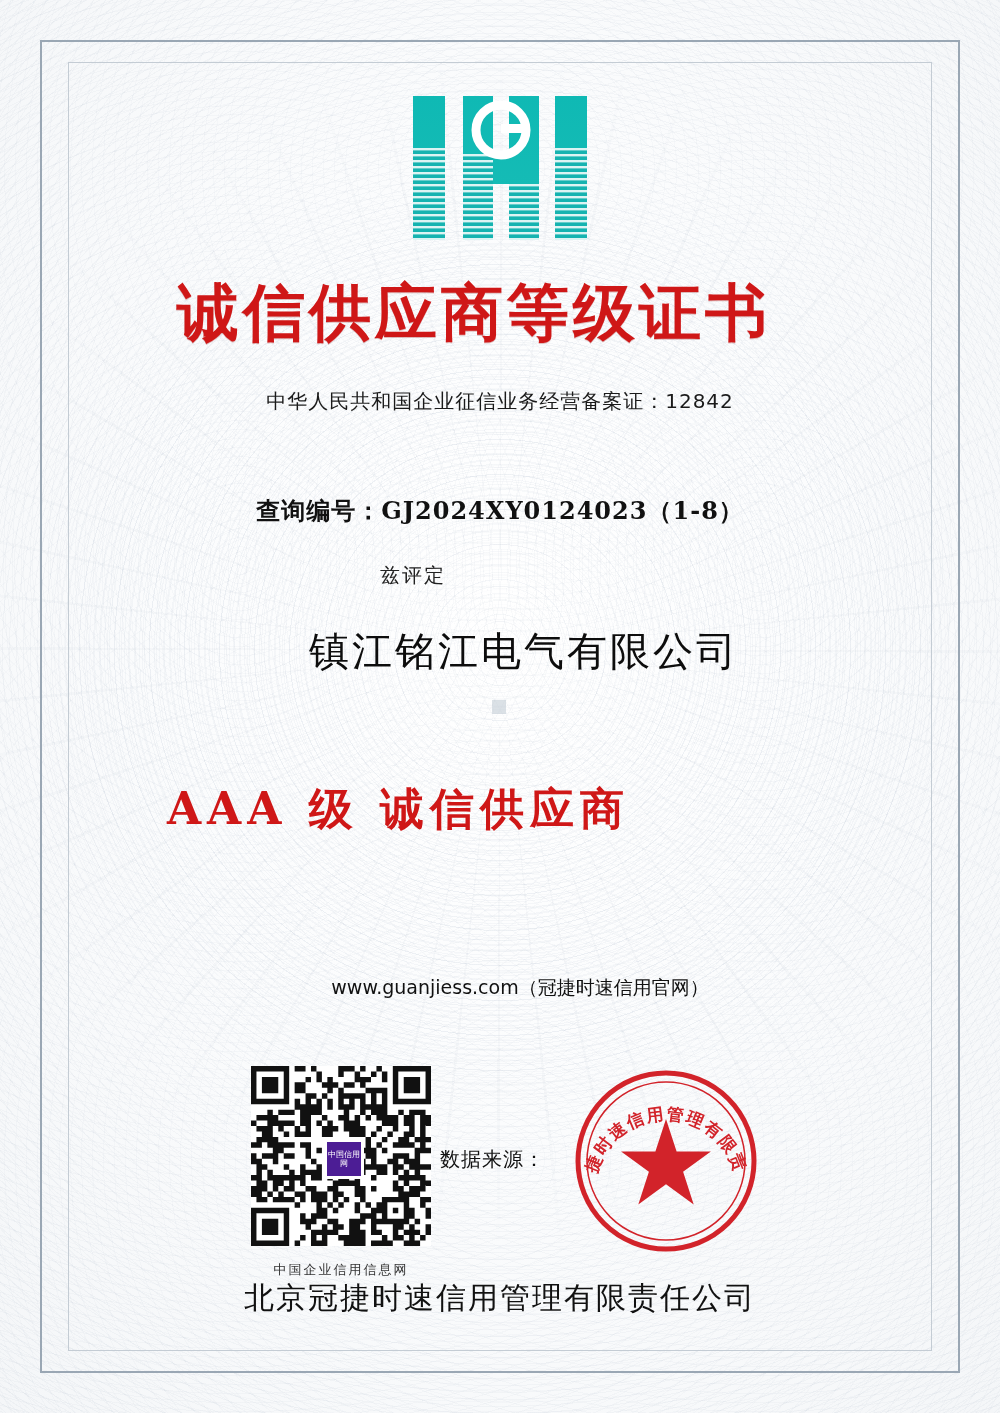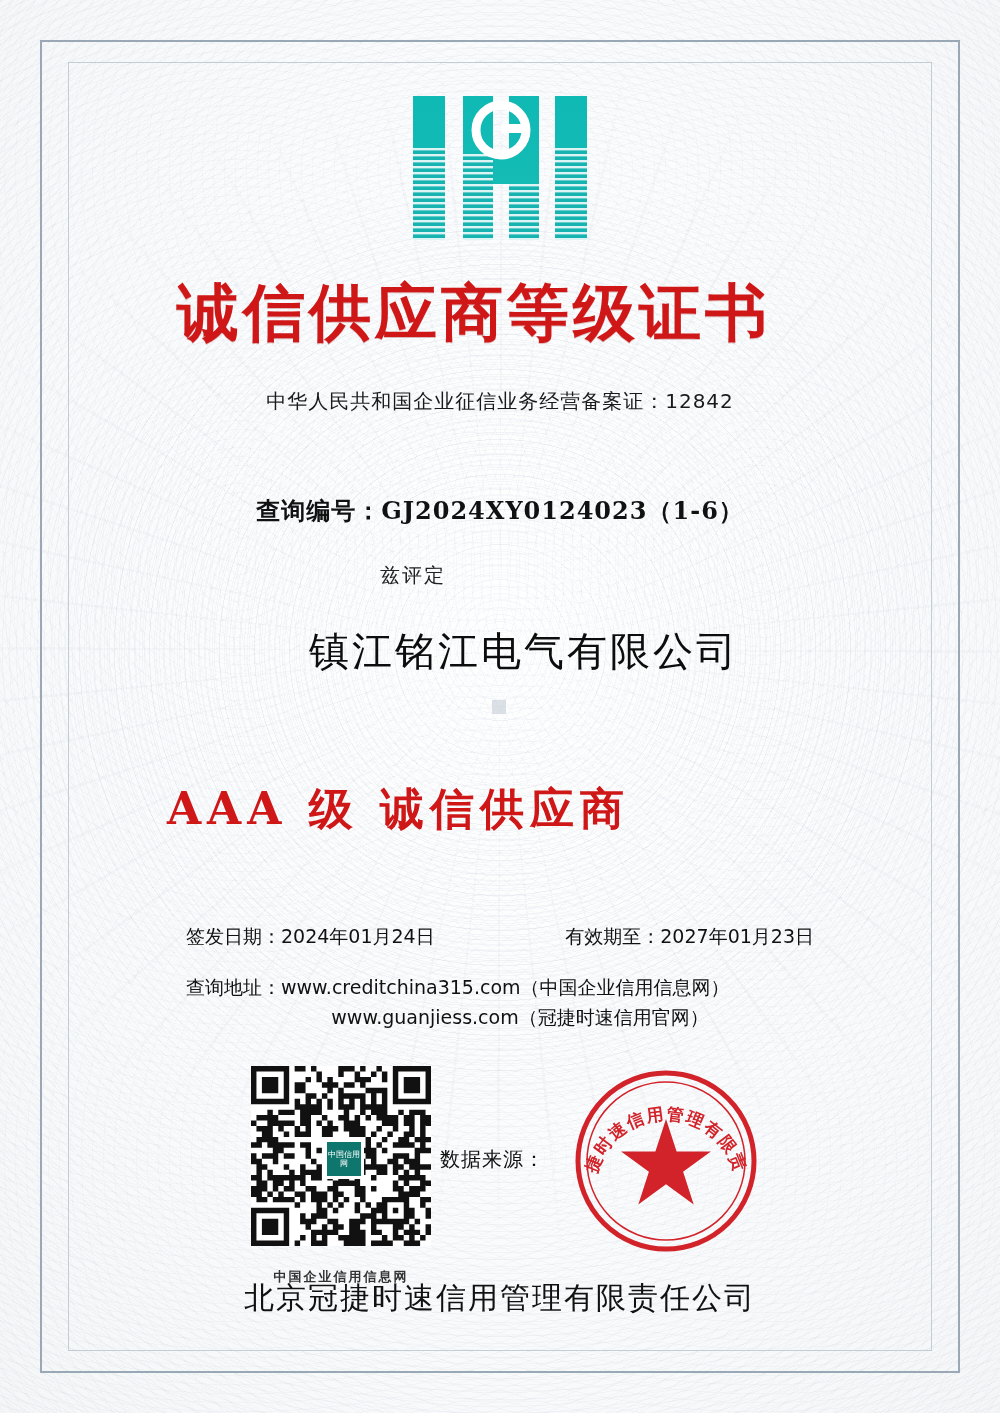--- a/index.html
+++ b/index.html
@@ -189,33 +189,32 @@
     width: 190px;
     text-align: center;
   }
   .qr-canvas {
     width: 180px; height: 180px;
     margin: 0 auto;
     position: relative;
     background: #fff;
   }
   .qr-caption {
-    margin-top: 22px;
+    margin-top: 15px;
     font-family: "DejaVu Sans", sans-serif;
     font-size: 13px;
     color: #333;
     letter-spacing: 2px;
-    font-weight: bold;
   }
   .qr-center-logo {
     position: absolute;
     left: 50%; top: 50%;
     width: 34px; height: 34px;
     margin-left: -17px; margin-top: -17px;
-    background: #0f766e;
+    background: #4c1d95;
     border: 3px solid #fff;
     color: #fff;
     font-size: 8px;
     line-height: 9px;
     font-family: "DejaVu Sans", sans-serif;
     display: flex;
     align-items: center;
     justify-content: center;
     text-align: center;
   }
@@ -292,33 +291,28 @@
 
       <path d="M72,18 a26,22 0 1,1 0,36 l0,-12 a14,11 0 1,0 0,-12 Z" fill="#ffffff" opacity="0.0"></path>
       <circle cx="96" cy="42" r="25" fill="none" stroke="#ffffff" stroke-width="9"></circle>
       <rect x="96" y="36" width="26" height="9" fill="#ffffff"></rect>
     </svg>
   </div>
 
   <div class="main-title">诚信供应商等级证书</div>
   <div class="sub-title">中华人民共和国企业征信业务经营备案证：12842</div>
 
-  <div class="query-no">查询编号：GJ2024XY0124023（1-6）</div>
+  <div class="query-no">查询编号：GJ2024XY0124023（1-8）</div>
   <div class="hereby">兹评定</div>
   <div class="company-name">镇江铭江电气有限公司</div>
   <div class="watermark-dot"></div>
   <div class="grade">AAA 级 诚信供应商</div>
 
-  <div class="dates">
-    <span>签发日期：2024年01月24日</span>
-    <span>有效期至：2027年01月23日</span>
-  </div>
 
   <div class="query-addr">
-    <div class="line1">查询地址：www.creditchina315.com（中国企业信用信息网）</div>
     <div class="line2">www.guanjiess.com（冠捷时速信用官网）</div>
   </div>
 
   <div class="qr-block">
     <div class="qr-canvas" id="qr-canvas">
         <svg width="180" height="180" style="position:absolute;left:0;top:0;">
           <path d="M0.00,0.00h5.45v5.45h-5.45zM5.45,0.00h5.45v5.45h-5.45zM10.91,0.00h5.45v5.45h-5.45zM16.36,0.00h5.45v5.45h-5.45zM21.82,0.00h5.45v5.45h-5.45zM27.27,0.00h5.45v5.45h-5.45zM32.73,0.00h5.45v5.45h-5.45zM43.64,0.00h5.45v5.45h-5.45zM49.09,0.00h5.45v5.45h-5.45zM60.00,0.00h5.45v5.45h-5.45zM87.27,0.00h5.45v5.45h-5.45zM92.73,0.00h5.45v5.45h-5.45zM98.18,0.00h5.45v5.45h-5.45zM109.09,0.00h5.45v5.45h-5.45zM125.45,0.00h5.45v5.45h-5.45zM141.82,0.00h5.45v5.45h-5.45zM147.27,0.00h5.45v5.45h-5.45zM152.73,0.00h5.45v5.45h-5.45zM158.18,0.00h5.45v5.45h-5.45zM163.64,0.00h5.45v5.45h-5.45zM169.09,0.00h5.45v5.45h-5.45zM174.55,0.00h5.45v5.45h-5.45zM0.00,5.45h5.45v5.45h-5.45zM32.73,5.45h5.45v5.45h-5.45zM65.45,5.45h5.45v5.45h-5.45zM87.27,5.45h5.45v5.45h-5.45zM103.64,5.45h5.45v5.45h-5.45zM120.00,5.45h5.45v5.45h-5.45zM130.91,5.45h5.45v5.45h-5.45zM141.82,5.45h5.45v5.45h-5.45zM174.55,5.45h5.45v5.45h-5.45zM0.00,10.91h5.45v5.45h-5.45zM10.91,10.91h5.45v5.45h-5.45zM16.36,10.91h5.45v5.45h-5.45zM21.82,10.91h5.45v5.45h-5.45zM32.73,10.91h5.45v5.45h-5.45zM54.55,10.91h5.45v5.45h-5.45zM65.45,10.91h5.45v5.45h-5.45zM76.36,10.91h5.45v5.45h-5.45zM103.64,10.91h5.45v5.45h-5.45zM109.09,10.91h5.45v5.45h-5.45zM114.55,10.91h5.45v5.45h-5.45zM130.91,10.91h5.45v5.45h-5.45zM141.82,10.91h5.45v5.45h-5.45zM152.73,10.91h5.45v5.45h-5.45zM158.18,10.91h5.45v5.45h-5.45zM163.64,10.91h5.45v5.45h-5.45zM174.55,10.91h5.45v5.45h-5.45zM0.00,16.36h5.45v5.45h-5.45zM10.91,16.36h5.45v5.45h-5.45zM16.36,16.36h5.45v5.45h-5.45zM21.82,16.36h5.45v5.45h-5.45zM32.73,16.36h5.45v5.45h-5.45zM43.64,16.36h5.45v5.45h-5.45zM49.09,16.36h5.45v5.45h-5.45zM70.91,16.36h5.45v5.45h-5.45zM76.36,16.36h5.45v5.45h-5.45zM81.82,16.36h5.45v5.45h-5.45zM92.73,16.36h5.45v5.45h-5.45zM98.18,16.36h5.45v5.45h-5.45zM109.09,16.36h5.45v5.45h-5.45zM141.82,16.36h5.45v5.45h-5.45zM152.73,16.36h5.45v5.45h-5.45zM158.18,16.36h5.45v5.45h-5.45zM163.64,16.36h5.45v5.45h-5.45zM174.55,16.36h5.45v5.45h-5.45zM0.00,21.82h5.45v5.45h-5.45zM10.91,21.82h5.45v5.45h-5.45zM16.36,21.82h5.45v5.45h-5.45zM21.82,21.82h5.45v5.45h-5.45zM32.73,21.82h5.45v5.45h-5.45zM43.64,21.82h5.45v5.45h-5.45zM49.09,21.82h5.45v5.45h-5.45zM76.36,21.82h5.45v5.45h-5.45zM87.27,21.82h5.45v5.45h-5.45zM114.55,21.82h5.45v5.45h-5.45zM120.00,21.82h5.45v5.45h-5.45zM125.45,21.82h5.45v5.45h-5.45zM130.91,21.82h5.45v5.45h-5.45zM141.82,21.82h5.45v5.45h-5.45zM152.73,21.82h5.45v5.45h-5.45zM158.18,21.82h5.45v5.45h-5.45zM163.64,21.82h5.45v5.45h-5.45zM174.55,21.82h5.45v5.45h-5.45zM0.00,27.27h5.45v5.45h-5.45zM32.73,27.27h5.45v5.45h-5.45zM54.55,27.27h5.45v5.45h-5.45zM60.00,27.27h5.45v5.45h-5.45zM70.91,27.27h5.45v5.45h-5.45zM87.27,27.27h5.45v5.45h-5.45zM92.73,27.27h5.45v5.45h-5.45zM98.18,27.27h5.45v5.45h-5.45zM103.64,27.27h5.45v5.45h-5.45zM109.09,27.27h5.45v5.45h-5.45zM120.00,27.27h5.45v5.45h-5.45zM130.91,27.27h5.45v5.45h-5.45zM141.82,27.27h5.45v5.45h-5.45zM174.55,27.27h5.45v5.45h-5.45zM0.00,32.73h5.45v5.45h-5.45zM5.45,32.73h5.45v5.45h-5.45zM10.91,32.73h5.45v5.45h-5.45zM16.36,32.73h5.45v5.45h-5.45zM21.82,32.73h5.45v5.45h-5.45zM27.27,32.73h5.45v5.45h-5.45zM32.73,32.73h5.45v5.45h-5.45zM43.64,32.73h5.45v5.45h-5.45zM54.55,32.73h5.45v5.45h-5.45zM65.45,32.73h5.45v5.45h-5.45zM76.36,32.73h5.45v5.45h-5.45zM87.27,32.73h5.45v5.45h-5.45zM98.18,32.73h5.45v5.45h-5.45zM109.09,32.73h5.45v5.45h-5.45zM120.00,32.73h5.45v5.45h-5.45zM130.91,32.73h5.45v5.45h-5.45zM141.82,32.73h5.45v5.45h-5.45zM147.27,32.73h5.45v5.45h-5.45zM152.73,32.73h5.45v5.45h-5.45zM158.18,32.73h5.45v5.45h-5.45zM163.64,32.73h5.45v5.45h-5.45zM169.09,32.73h5.45v5.45h-5.45zM174.55,32.73h5.45v5.45h-5.45zM43.64,38.18h5.45v5.45h-5.45zM49.09,38.18h5.45v5.45h-5.45zM54.55,38.18h5.45v5.45h-5.45zM60.00,38.18h5.45v5.45h-5.45zM65.45,38.18h5.45v5.45h-5.45zM76.36,38.18h5.45v5.45h-5.45zM87.27,38.18h5.45v5.45h-5.45zM92.73,38.18h5.45v5.45h-5.45zM98.18,38.18h5.45v5.45h-5.45zM109.09,38.18h5.45v5.45h-5.45zM114.55,38.18h5.45v5.45h-5.45zM120.00,38.18h5.45v5.45h-5.45zM125.45,38.18h5.45v5.45h-5.45zM130.91,38.18h5.45v5.45h-5.45zM16.36,43.64h5.45v5.45h-5.45zM27.27,43.64h5.45v5.45h-5.45zM32.73,43.64h5.45v5.45h-5.45zM38.18,43.64h5.45v5.45h-5.45zM49.09,43.64h5.45v5.45h-5.45zM54.55,43.64h5.45v5.45h-5.45zM60.00,43.64h5.45v5.45h-5.45zM65.45,43.64h5.45v5.45h-5.45zM92.73,43.64h5.45v5.45h-5.45zM109.09,43.64h5.45v5.45h-5.45zM120.00,43.64h5.45v5.45h-5.45zM125.45,43.64h5.45v5.45h-5.45zM130.91,43.64h5.45v5.45h-5.45zM147.27,43.64h5.45v5.45h-5.45zM158.18,43.64h5.45v5.45h-5.45zM163.64,43.64h5.45v5.45h-5.45zM169.09,43.64h5.45v5.45h-5.45zM5.45,49.09h5.45v5.45h-5.45zM10.91,49.09h5.45v5.45h-5.45zM16.36,49.09h5.45v5.45h-5.45zM21.82,49.09h5.45v5.45h-5.45zM49.09,49.09h5.45v5.45h-5.45zM54.55,49.09h5.45v5.45h-5.45zM70.91,49.09h5.45v5.45h-5.45zM87.27,49.09h5.45v5.45h-5.45zM92.73,49.09h5.45v5.45h-5.45zM103.64,49.09h5.45v5.45h-5.45zM114.55,49.09h5.45v5.45h-5.45zM125.45,49.09h5.45v5.45h-5.45zM130.91,49.09h5.45v5.45h-5.45zM136.36,49.09h5.45v5.45h-5.45zM141.82,49.09h5.45v5.45h-5.45zM152.73,49.09h5.45v5.45h-5.45zM158.18,49.09h5.45v5.45h-5.45zM169.09,49.09h5.45v5.45h-5.45zM174.55,49.09h5.45v5.45h-5.45zM0.00,54.55h5.45v5.45h-5.45zM16.36,54.55h5.45v5.45h-5.45zM21.82,54.55h5.45v5.45h-5.45zM27.27,54.55h5.45v5.45h-5.45zM32.73,54.55h5.45v5.45h-5.45zM38.18,54.55h5.45v5.45h-5.45zM49.09,54.55h5.45v5.45h-5.45zM54.55,54.55h5.45v5.45h-5.45zM65.45,54.55h5.45v5.45h-5.45zM76.36,54.55h5.45v5.45h-5.45zM92.73,54.55h5.45v5.45h-5.45zM98.18,54.55h5.45v5.45h-5.45zM103.64,54.55h5.45v5.45h-5.45zM130.91,54.55h5.45v5.45h-5.45zM136.36,54.55h5.45v5.45h-5.45zM141.82,54.55h5.45v5.45h-5.45zM152.73,54.55h5.45v5.45h-5.45zM158.18,54.55h5.45v5.45h-5.45zM169.09,54.55h5.45v5.45h-5.45zM174.55,54.55h5.45v5.45h-5.45zM5.45,60.00h5.45v5.45h-5.45zM10.91,60.00h5.45v5.45h-5.45zM16.36,60.00h5.45v5.45h-5.45zM27.27,60.00h5.45v5.45h-5.45zM43.64,60.00h5.45v5.45h-5.45zM54.55,60.00h5.45v5.45h-5.45zM70.91,60.00h5.45v5.45h-5.45zM76.36,60.00h5.45v5.45h-5.45zM81.82,60.00h5.45v5.45h-5.45zM92.73,60.00h5.45v5.45h-5.45zM98.18,60.00h5.45v5.45h-5.45zM103.64,60.00h5.45v5.45h-5.45zM109.09,60.00h5.45v5.45h-5.45zM125.45,60.00h5.45v5.45h-5.45zM141.82,60.00h5.45v5.45h-5.45zM158.18,60.00h5.45v5.45h-5.45zM169.09,60.00h5.45v5.45h-5.45zM10.91,65.45h5.45v5.45h-5.45zM16.36,65.45h5.45v5.45h-5.45zM32.73,65.45h5.45v5.45h-5.45zM43.64,65.45h5.45v5.45h-5.45zM49.09,65.45h5.45v5.45h-5.45zM54.55,65.45h5.45v5.45h-5.45zM70.91,65.45h5.45v5.45h-5.45zM76.36,65.45h5.45v5.45h-5.45zM98.18,65.45h5.45v5.45h-5.45zM103.64,65.45h5.45v5.45h-5.45zM109.09,65.45h5.45v5.45h-5.45zM120.00,65.45h5.45v5.45h-5.45zM136.36,65.45h5.45v5.45h-5.45zM152.73,65.45h5.45v5.45h-5.45zM158.18,65.45h5.45v5.45h-5.45zM169.09,65.45h5.45v5.45h-5.45zM5.45,70.91h5.45v5.45h-5.45zM10.91,70.91h5.45v5.45h-5.45zM16.36,70.91h5.45v5.45h-5.45zM21.82,70.91h5.45v5.45h-5.45zM114.55,70.91h5.45v5.45h-5.45zM130.91,70.91h5.45v5.45h-5.45zM147.27,70.91h5.45v5.45h-5.45zM152.73,70.91h5.45v5.45h-5.45zM163.64,70.91h5.45v5.45h-5.45zM169.09,70.91h5.45v5.45h-5.45zM174.55,70.91h5.45v5.45h-5.45zM0.00,76.36h5.45v5.45h-5.45zM5.45,76.36h5.45v5.45h-5.45zM16.36,76.36h5.45v5.45h-5.45zM21.82,76.36h5.45v5.45h-5.45zM27.27,76.36h5.45v5.45h-5.45zM32.73,76.36h5.45v5.45h-5.45zM38.18,76.36h5.45v5.45h-5.45zM49.09,76.36h5.45v5.45h-5.45zM54.55,76.36h5.45v5.45h-5.45zM114.55,76.36h5.45v5.45h-5.45zM125.45,76.36h5.45v5.45h-5.45zM141.82,76.36h5.45v5.45h-5.45zM147.27,76.36h5.45v5.45h-5.45zM152.73,76.36h5.45v5.45h-5.45zM158.18,76.36h5.45v5.45h-5.45zM169.09,76.36h5.45v5.45h-5.45zM21.82,81.82h5.45v5.45h-5.45zM27.27,81.82h5.45v5.45h-5.45zM54.55,81.82h5.45v5.45h-5.45zM65.45,81.82h5.45v5.45h-5.45zM109.09,81.82h5.45v5.45h-5.45zM114.55,81.82h5.45v5.45h-5.45zM120.00,81.82h5.45v5.45h-5.45zM130.91,81.82h5.45v5.45h-5.45zM163.64,81.82h5.45v5.45h-5.45zM169.09,81.82h5.45v5.45h-5.45zM174.55,81.82h5.45v5.45h-5.45zM0.00,87.27h5.45v5.45h-5.45zM10.91,87.27h5.45v5.45h-5.45zM16.36,87.27h5.45v5.45h-5.45zM21.82,87.27h5.45v5.45h-5.45zM32.73,87.27h5.45v5.45h-5.45zM38.18,87.27h5.45v5.45h-5.45zM54.55,87.27h5.45v5.45h-5.45zM114.55,87.27h5.45v5.45h-5.45zM120.00,87.27h5.45v5.45h-5.45zM141.82,87.27h5.45v5.45h-5.45zM147.27,87.27h5.45v5.45h-5.45zM152.73,87.27h5.45v5.45h-5.45zM163.64,87.27h5.45v5.45h-5.45zM0.00,92.73h5.45v5.45h-5.45zM5.45,92.73h5.45v5.45h-5.45zM21.82,92.73h5.45v5.45h-5.45zM60.00,92.73h5.45v5.45h-5.45zM109.09,92.73h5.45v5.45h-5.45zM120.00,92.73h5.45v5.45h-5.45zM136.36,92.73h5.45v5.45h-5.45zM141.82,92.73h5.45v5.45h-5.45zM152.73,92.73h5.45v5.45h-5.45zM158.18,92.73h5.45v5.45h-5.45zM163.64,92.73h5.45v5.45h-5.45zM5.45,98.18h5.45v5.45h-5.45zM10.91,98.18h5.45v5.45h-5.45zM32.73,98.18h5.45v5.45h-5.45zM49.09,98.18h5.45v5.45h-5.45zM65.45,98.18h5.45v5.45h-5.45zM109.09,98.18h5.45v5.45h-5.45zM114.55,98.18h5.45v5.45h-5.45zM120.00,98.18h5.45v5.45h-5.45zM125.45,98.18h5.45v5.45h-5.45zM130.91,98.18h5.45v5.45h-5.45zM141.82,98.18h5.45v5.45h-5.45zM147.27,98.18h5.45v5.45h-5.45zM158.18,98.18h5.45v5.45h-5.45zM163.64,98.18h5.45v5.45h-5.45zM169.09,98.18h5.45v5.45h-5.45zM174.55,98.18h5.45v5.45h-5.45zM5.45,103.64h5.45v5.45h-5.45zM16.36,103.64h5.45v5.45h-5.45zM38.18,103.64h5.45v5.45h-5.45zM49.09,103.64h5.45v5.45h-5.45zM54.55,103.64h5.45v5.45h-5.45zM60.00,103.64h5.45v5.45h-5.45zM65.45,103.64h5.45v5.45h-5.45zM109.09,103.64h5.45v5.45h-5.45zM125.45,103.64h5.45v5.45h-5.45zM130.91,103.64h5.45v5.45h-5.45zM141.82,103.64h5.45v5.45h-5.45zM152.73,103.64h5.45v5.45h-5.45zM163.64,103.64h5.45v5.45h-5.45zM0.00,109.09h5.45v5.45h-5.45zM5.45,109.09h5.45v5.45h-5.45zM16.36,109.09h5.45v5.45h-5.45zM21.82,109.09h5.45v5.45h-5.45zM27.27,109.09h5.45v5.45h-5.45zM32.73,109.09h5.45v5.45h-5.45zM38.18,109.09h5.45v5.45h-5.45zM43.64,109.09h5.45v5.45h-5.45zM49.09,109.09h5.45v5.45h-5.45zM60.00,109.09h5.45v5.45h-5.45zM65.45,109.09h5.45v5.45h-5.45zM76.36,109.09h5.45v5.45h-5.45zM87.27,109.09h5.45v5.45h-5.45zM92.73,109.09h5.45v5.45h-5.45zM103.64,109.09h5.45v5.45h-5.45zM120.00,109.09h5.45v5.45h-5.45zM147.27,109.09h5.45v5.45h-5.45zM152.73,109.09h5.45v5.45h-5.45zM158.18,109.09h5.45v5.45h-5.45zM163.64,109.09h5.45v5.45h-5.45zM169.09,109.09h5.45v5.45h-5.45zM5.45,114.55h5.45v5.45h-5.45zM10.91,114.55h5.45v5.45h-5.45zM21.82,114.55h5.45v5.45h-5.45zM27.27,114.55h5.45v5.45h-5.45zM38.18,114.55h5.45v5.45h-5.45zM49.09,114.55h5.45v5.45h-5.45zM81.82,114.55h5.45v5.45h-5.45zM87.27,114.55h5.45v5.45h-5.45zM92.73,114.55h5.45v5.45h-5.45zM98.18,114.55h5.45v5.45h-5.45zM103.64,114.55h5.45v5.45h-5.45zM141.82,114.55h5.45v5.45h-5.45zM152.73,114.55h5.45v5.45h-5.45zM169.09,114.55h5.45v5.45h-5.45zM174.55,114.55h5.45v5.45h-5.45zM0.00,120.00h5.45v5.45h-5.45zM5.45,120.00h5.45v5.45h-5.45zM10.91,120.00h5.45v5.45h-5.45zM21.82,120.00h5.45v5.45h-5.45zM32.73,120.00h5.45v5.45h-5.45zM38.18,120.00h5.45v5.45h-5.45zM54.55,120.00h5.45v5.45h-5.45zM60.00,120.00h5.45v5.45h-5.45zM76.36,120.00h5.45v5.45h-5.45zM81.82,120.00h5.45v5.45h-5.45zM103.64,120.00h5.45v5.45h-5.45zM109.09,120.00h5.45v5.45h-5.45zM120.00,120.00h5.45v5.45h-5.45zM141.82,120.00h5.45v5.45h-5.45zM147.27,120.00h5.45v5.45h-5.45zM158.18,120.00h5.45v5.45h-5.45zM163.64,120.00h5.45v5.45h-5.45zM169.09,120.00h5.45v5.45h-5.45zM0.00,125.45h5.45v5.45h-5.45zM5.45,125.45h5.45v5.45h-5.45zM16.36,125.45h5.45v5.45h-5.45zM27.27,125.45h5.45v5.45h-5.45zM43.64,125.45h5.45v5.45h-5.45zM49.09,125.45h5.45v5.45h-5.45zM60.00,125.45h5.45v5.45h-5.45zM65.45,125.45h5.45v5.45h-5.45zM70.91,125.45h5.45v5.45h-5.45zM81.82,125.45h5.45v5.45h-5.45zM87.27,125.45h5.45v5.45h-5.45zM103.64,125.45h5.45v5.45h-5.45zM109.09,125.45h5.45v5.45h-5.45zM147.27,125.45h5.45v5.45h-5.45zM152.73,125.45h5.45v5.45h-5.45zM158.18,125.45h5.45v5.45h-5.45zM163.64,125.45h5.45v5.45h-5.45zM5.45,130.91h5.45v5.45h-5.45zM10.91,130.91h5.45v5.45h-5.45zM21.82,130.91h5.45v5.45h-5.45zM27.27,130.91h5.45v5.45h-5.45zM32.73,130.91h5.45v5.45h-5.45zM38.18,130.91h5.45v5.45h-5.45zM49.09,130.91h5.45v5.45h-5.45zM60.00,130.91h5.45v5.45h-5.45zM65.45,130.91h5.45v5.45h-5.45zM70.91,130.91h5.45v5.45h-5.45zM81.82,130.91h5.45v5.45h-5.45zM92.73,130.91h5.45v5.45h-5.45zM109.09,130.91h5.45v5.45h-5.45zM130.91,130.91h5.45v5.45h-5.45zM136.36,130.91h5.45v5.45h-5.45zM141.82,130.91h5.45v5.45h-5.45zM147.27,130.91h5.45v5.45h-5.45zM152.73,130.91h5.45v5.45h-5.45zM169.09,130.91h5.45v5.45h-5.45zM174.55,130.91h5.45v5.45h-5.45zM43.64,136.36h5.45v5.45h-5.45zM65.45,136.36h5.45v5.45h-5.45zM76.36,136.36h5.45v5.45h-5.45zM87.27,136.36h5.45v5.45h-5.45zM103.64,136.36h5.45v5.45h-5.45zM114.55,136.36h5.45v5.45h-5.45zM125.45,136.36h5.45v5.45h-5.45zM130.91,136.36h5.45v5.45h-5.45zM152.73,136.36h5.45v5.45h-5.45zM169.09,136.36h5.45v5.45h-5.45zM0.00,141.82h5.45v5.45h-5.45zM5.45,141.82h5.45v5.45h-5.45zM10.91,141.82h5.45v5.45h-5.45zM16.36,141.82h5.45v5.45h-5.45zM21.82,141.82h5.45v5.45h-5.45zM27.27,141.82h5.45v5.45h-5.45zM32.73,141.82h5.45v5.45h-5.45zM65.45,141.82h5.45v5.45h-5.45zM70.91,141.82h5.45v5.45h-5.45zM81.82,141.82h5.45v5.45h-5.45zM103.64,141.82h5.45v5.45h-5.45zM120.00,141.82h5.45v5.45h-5.45zM125.45,141.82h5.45v5.45h-5.45zM130.91,141.82h5.45v5.45h-5.45zM141.82,141.82h5.45v5.45h-5.45zM152.73,141.82h5.45v5.45h-5.45zM158.18,141.82h5.45v5.45h-5.45zM174.55,141.82h5.45v5.45h-5.45zM0.00,147.27h5.45v5.45h-5.45zM32.73,147.27h5.45v5.45h-5.45zM49.09,147.27h5.45v5.45h-5.45zM60.00,147.27h5.45v5.45h-5.45zM65.45,147.27h5.45v5.45h-5.45zM70.91,147.27h5.45v5.45h-5.45zM109.09,147.27h5.45v5.45h-5.45zM114.55,147.27h5.45v5.45h-5.45zM120.00,147.27h5.45v5.45h-5.45zM130.91,147.27h5.45v5.45h-5.45zM152.73,147.27h5.45v5.45h-5.45zM158.18,147.27h5.45v5.45h-5.45zM174.55,147.27h5.45v5.45h-5.45zM0.00,152.73h5.45v5.45h-5.45zM10.91,152.73h5.45v5.45h-5.45zM16.36,152.73h5.45v5.45h-5.45zM21.82,152.73h5.45v5.45h-5.45zM32.73,152.73h5.45v5.45h-5.45zM49.09,152.73h5.45v5.45h-5.45zM54.55,152.73h5.45v5.45h-5.45zM60.00,152.73h5.45v5.45h-5.45zM76.36,152.73h5.45v5.45h-5.45zM81.82,152.73h5.45v5.45h-5.45zM98.18,152.73h5.45v5.45h-5.45zM103.64,152.73h5.45v5.45h-5.45zM109.09,152.73h5.45v5.45h-5.45zM120.00,152.73h5.45v5.45h-5.45zM125.45,152.73h5.45v5.45h-5.45zM130.91,152.73h5.45v5.45h-5.45zM136.36,152.73h5.45v5.45h-5.45zM141.82,152.73h5.45v5.45h-5.45zM147.27,152.73h5.45v5.45h-5.45zM152.73,152.73h5.45v5.45h-5.45zM163.64,152.73h5.45v5.45h-5.45zM0.00,158.18h5.45v5.45h-5.45zM10.91,158.18h5.45v5.45h-5.45zM16.36,158.18h5.45v5.45h-5.45zM21.82,158.18h5.45v5.45h-5.45zM32.73,158.18h5.45v5.45h-5.45zM54.55,158.18h5.45v5.45h-5.45zM70.91,158.18h5.45v5.45h-5.45zM81.82,158.18h5.45v5.45h-5.45zM87.27,158.18h5.45v5.45h-5.45zM98.18,158.18h5.45v5.45h-5.45zM103.64,158.18h5.45v5.45h-5.45zM120.00,158.18h5.45v5.45h-5.45zM141.82,158.18h5.45v5.45h-5.45zM147.27,158.18h5.45v5.45h-5.45zM158.18,158.18h5.45v5.45h-5.45zM174.55,158.18h5.45v5.45h-5.45zM0.00,163.64h5.45v5.45h-5.45zM10.91,163.64h5.45v5.45h-5.45zM16.36,163.64h5.45v5.45h-5.45zM21.82,163.64h5.45v5.45h-5.45zM32.73,163.64h5.45v5.45h-5.45zM60.00,163.64h5.45v5.45h-5.45zM65.45,163.64h5.45v5.45h-5.45zM70.91,163.64h5.45v5.45h-5.45zM76.36,163.64h5.45v5.45h-5.45zM81.82,163.64h5.45v5.45h-5.45zM98.18,163.64h5.45v5.45h-5.45zM103.64,163.64h5.45v5.45h-5.45zM109.09,163.64h5.45v5.45h-5.45zM120.00,163.64h5.45v5.45h-5.45zM125.45,163.64h5.45v5.45h-5.45zM141.82,163.64h5.45v5.45h-5.45zM152.73,163.64h5.45v5.45h-5.45zM158.18,163.64h5.45v5.45h-5.45zM163.64,163.64h5.45v5.45h-5.45zM174.55,163.64h5.45v5.45h-5.45zM0.00,169.09h5.45v5.45h-5.45zM32.73,169.09h5.45v5.45h-5.45zM49.09,169.09h5.45v5.45h-5.45zM60.00,169.09h5.45v5.45h-5.45zM70.91,169.09h5.45v5.45h-5.45zM87.27,169.09h5.45v5.45h-5.45zM92.73,169.09h5.45v5.45h-5.45zM98.18,169.09h5.45v5.45h-5.45zM103.64,169.09h5.45v5.45h-5.45zM109.09,169.09h5.45v5.45h-5.45zM130.91,169.09h5.45v5.45h-5.45zM141.82,169.09h5.45v5.45h-5.45zM147.27,169.09h5.45v5.45h-5.45zM158.18,169.09h5.45v5.45h-5.45zM169.09,169.09h5.45v5.45h-5.45zM0.00,174.55h5.45v5.45h-5.45zM5.45,174.55h5.45v5.45h-5.45zM10.91,174.55h5.45v5.45h-5.45zM16.36,174.55h5.45v5.45h-5.45zM21.82,174.55h5.45v5.45h-5.45zM27.27,174.55h5.45v5.45h-5.45zM32.73,174.55h5.45v5.45h-5.45zM43.64,174.55h5.45v5.45h-5.45zM60.00,174.55h5.45v5.45h-5.45zM65.45,174.55h5.45v5.45h-5.45zM70.91,174.55h5.45v5.45h-5.45zM92.73,174.55h5.45v5.45h-5.45zM98.18,174.55h5.45v5.45h-5.45zM103.64,174.55h5.45v5.45h-5.45zM109.09,174.55h5.45v5.45h-5.45zM120.00,174.55h5.45v5.45h-5.45zM125.45,174.55h5.45v5.45h-5.45zM130.91,174.55h5.45v5.45h-5.45zM136.36,174.55h5.45v5.45h-5.45zM152.73,174.55h5.45v5.45h-5.45zM158.18,174.55h5.45v5.45h-5.45zM163.64,174.55h5.45v5.45h-5.45z" fill="#111111"></path>
         </svg>
       <div class="qr-center-logo">中国信用网</div>
     </div>

